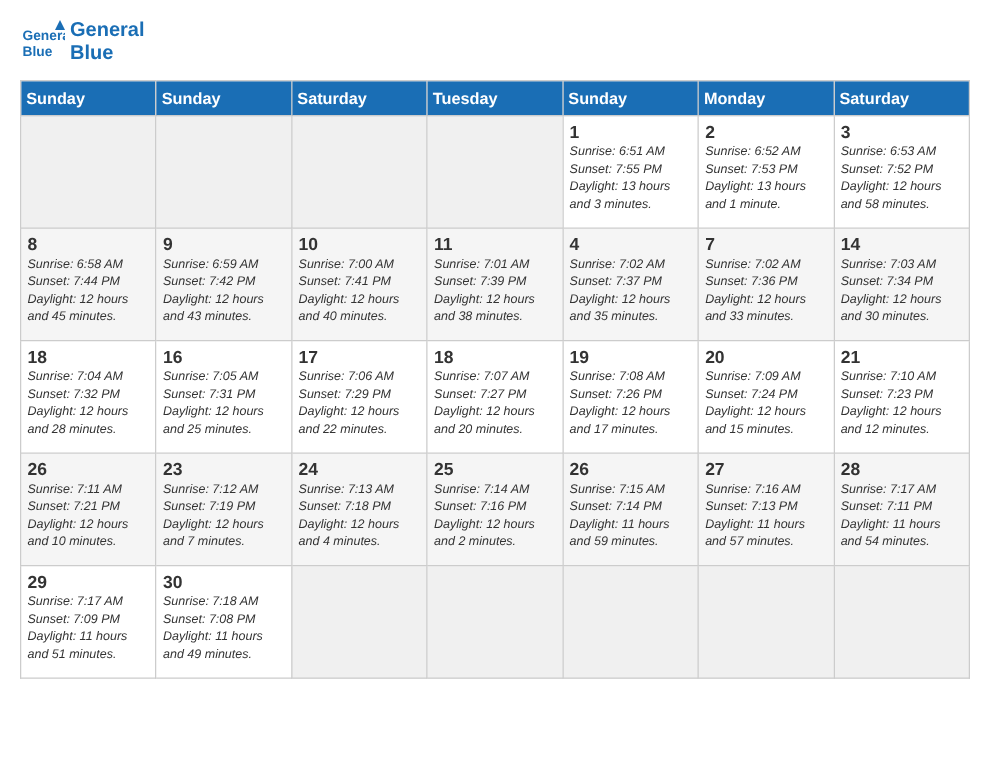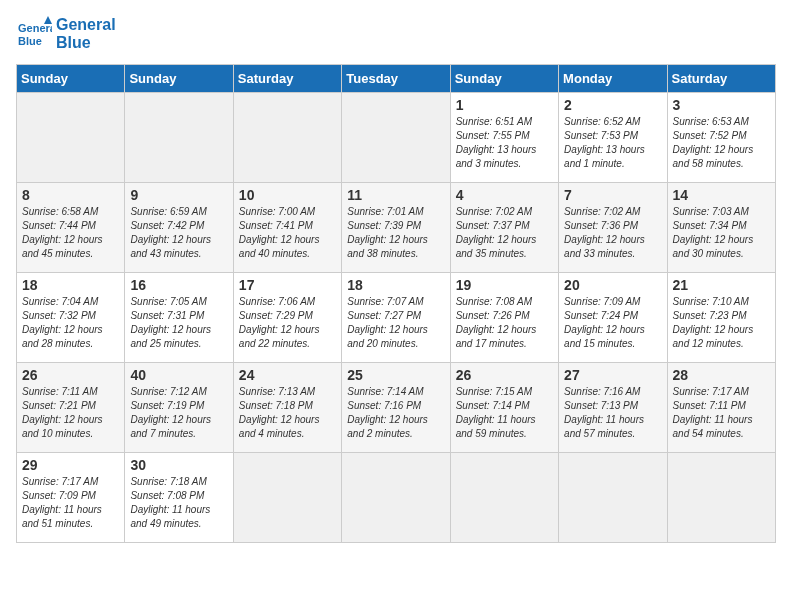--- a/index.html
+++ b/index.html
@@ -194,21 +194,21 @@
           <span class="day-number">21</span>
           <div class="day-info">Sunrise: 7:10 AM<br>Sunset: 7:23 PM<br>Daylight: 12 hours and 12 minutes.</div>
         </td>
       </tr>
       <tr>
         <td>
           <span class="day-number">26</span>
           <div class="day-info">Sunrise: 7:11 AM<br>Sunset: 7:21 PM<br>Daylight: 12 hours and 10 minutes.</div>
         </td>
         <td>
-          <span class="day-number">40</span>
+          <span class="day-number">23</span>
           <div class="day-info">Sunrise: 7:12 AM<br>Sunset: 7:19 PM<br>Daylight: 12 hours and 7 minutes.</div>
         </td>
         <td>
           <span class="day-number">24</span>
           <div class="day-info">Sunrise: 7:13 AM<br>Sunset: 7:18 PM<br>Daylight: 12 hours and 4 minutes.</div>
         </td>
         <td>
           <span class="day-number">25</span>
           <div class="day-info">Sunrise: 7:14 AM<br>Sunset: 7:16 PM<br>Daylight: 12 hours and 2 minutes.</div>
         </td>

